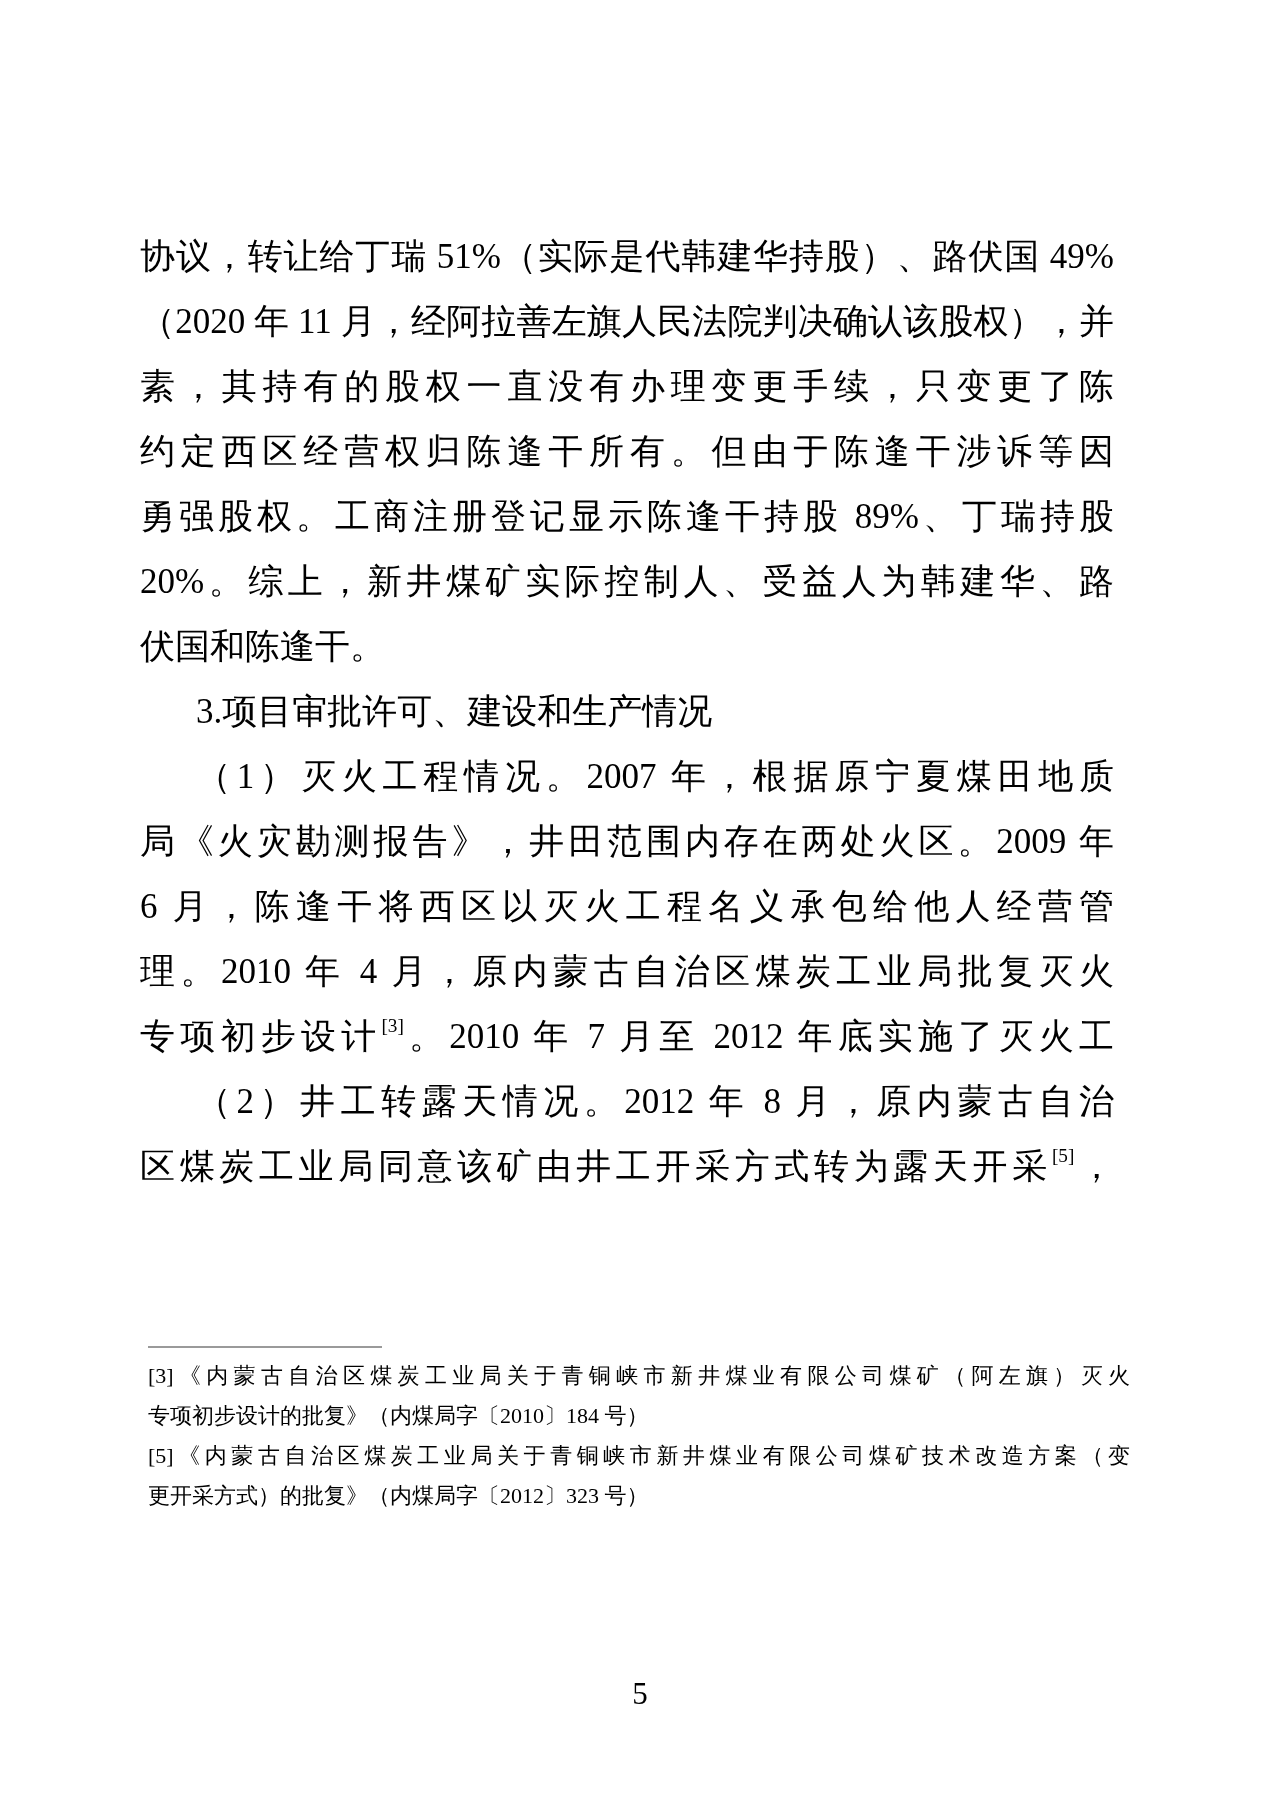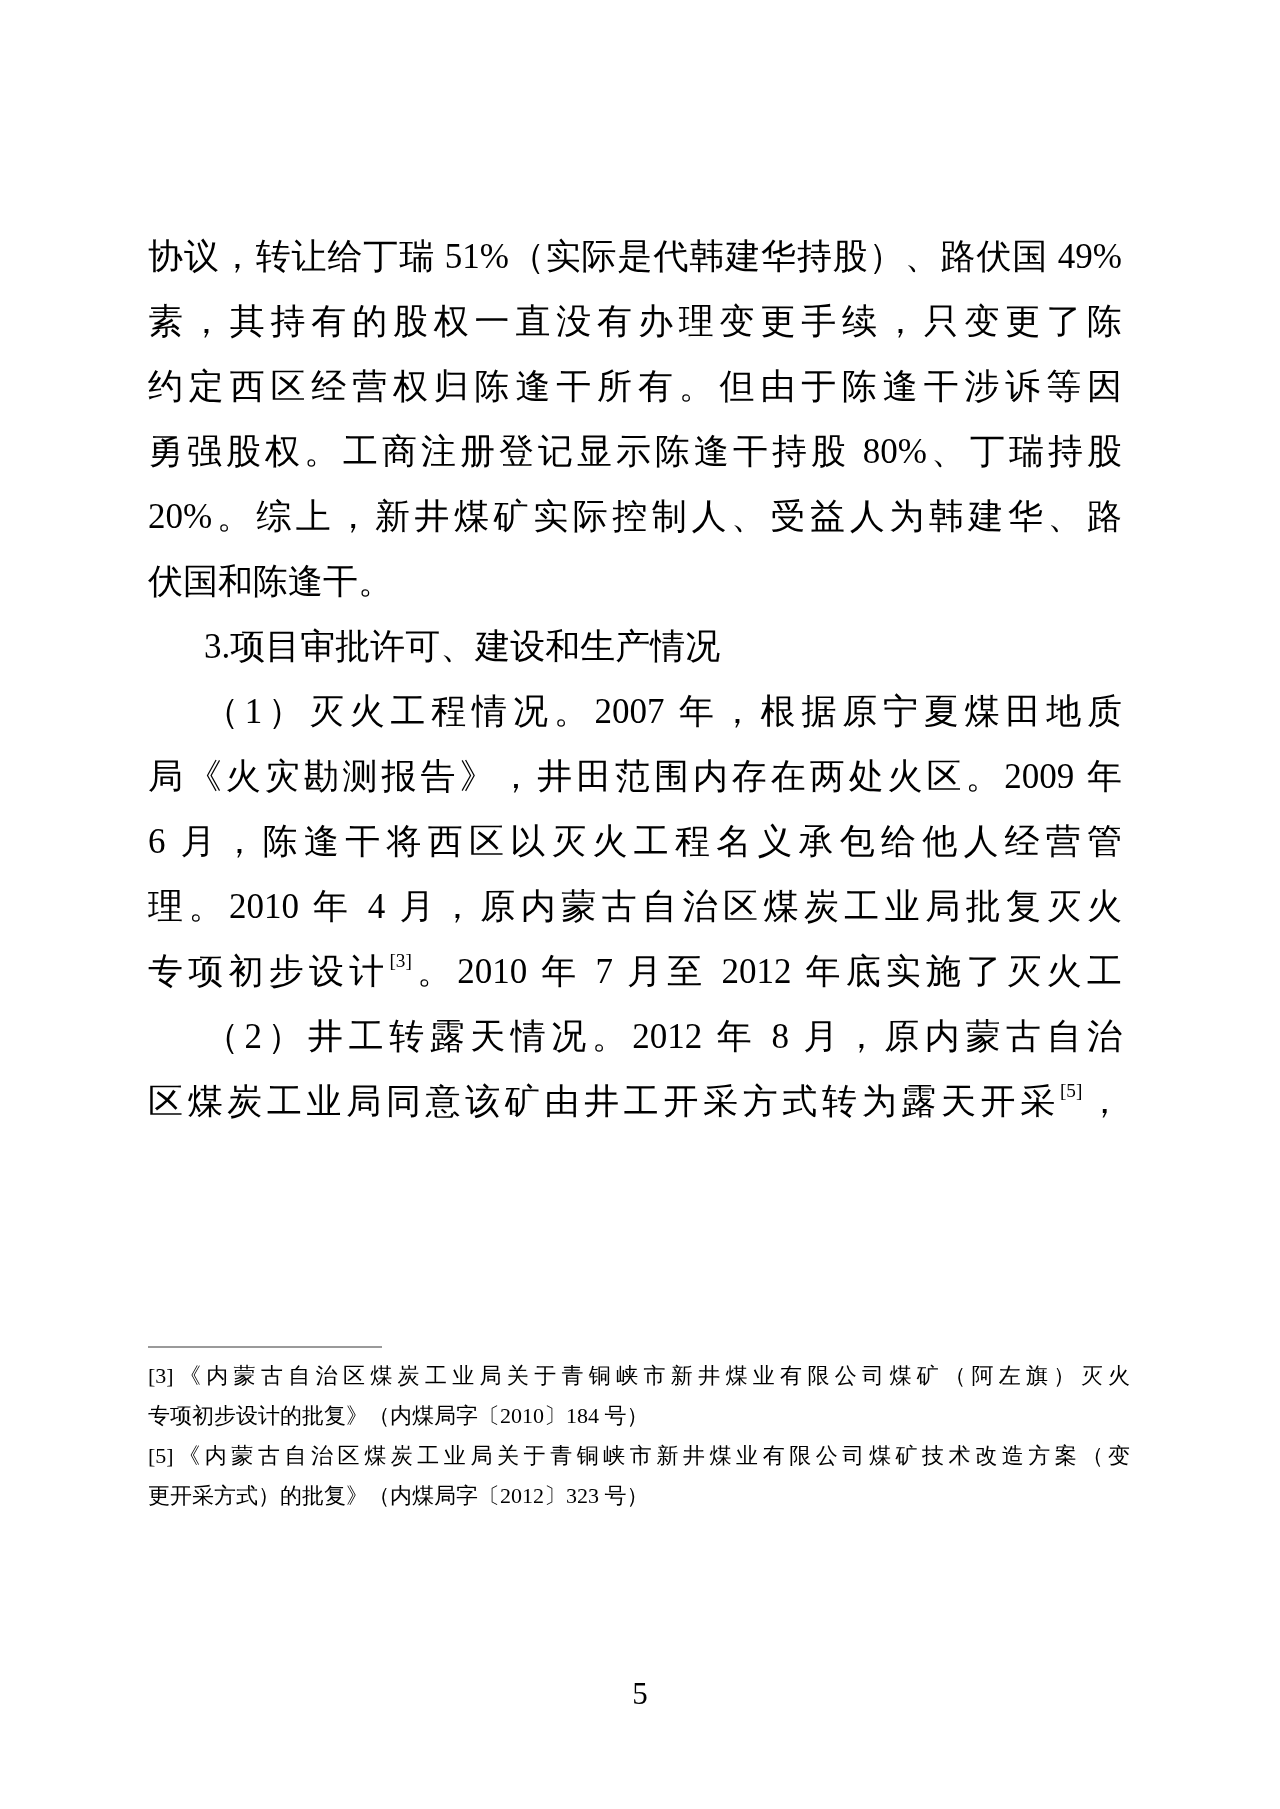--- a/index.html
+++ b/index.html
@@ -9,21 +9,21 @@
     height: 1809px;
     margin: 0 auto;
     background: #ffffff;
     font-family: "Liberation Serif", "DejaVu Serif", serif;
     color: #000000;
     overflow: hidden;
   }
   
   .body-text {
     position: absolute;
-    left: 148px;
+    left: 140px;
     top: 224px;
     width: 974px;
     font-size: 35px;
     line-height: 65px;
     letter-spacing: 0;
   }
   .paragraph { margin: 0; }
   .line {
     text-align: justify;
     text-align-last: justify;
@@ -78,23 +78,24 @@
     line-height: 36px;
   }
 </style>
 </head>
 <body>
 
 <div class="page">
   <div class="body-text">
       <div class="paragraph">
         <div class="line"><span>协议，转让给丁瑞 51%（实际是代韩建华持股）、路伏国 49%</span></div>
+        <div class="line"><span>（2020 年 11 月，经阿拉善左旗人民法院判决确认该股权），并</span></div>
         <div class="line"><span>素，其持有的股权一直没有办理变更手续，只变更了陈</span></div>
         <div class="line"><span>约定西区经营权归陈逢干所有。但由于陈逢干涉诉等因</span></div>
-        <div class="line"><span>勇强股权。工商注册登记显示陈逢干持股 80%、丁瑞持股</span></div>
+        <div class="line"><span>勇强股权。工商注册登记显示陈逢干持股 89%、丁瑞持股</span></div>
         <div class="line"><span>20%。综上，新井煤矿实际控制人、受益人为韩建华、路</span></div>
         <div class="line no-stretch"><span>伏国和陈逢干。</span></div>
       </div>
       <div class="paragraph">
         <div class="line indent no-stretch"><span>3.项目审批许可、建设和生产情况</span></div>
       </div>
       <div class="paragraph">
         <div class="line indent"><span>（1）灭火工程情况。2007 年，根据原宁夏煤田地质</span></div>
         <div class="line"><span>局《火灾勘测报告》，井田范围内存在两处火区。2009 年</span></div>
         <div class="line"><span>6 月，陈逢干将西区以灭火工程名义承包给他人经营管</span></div>

